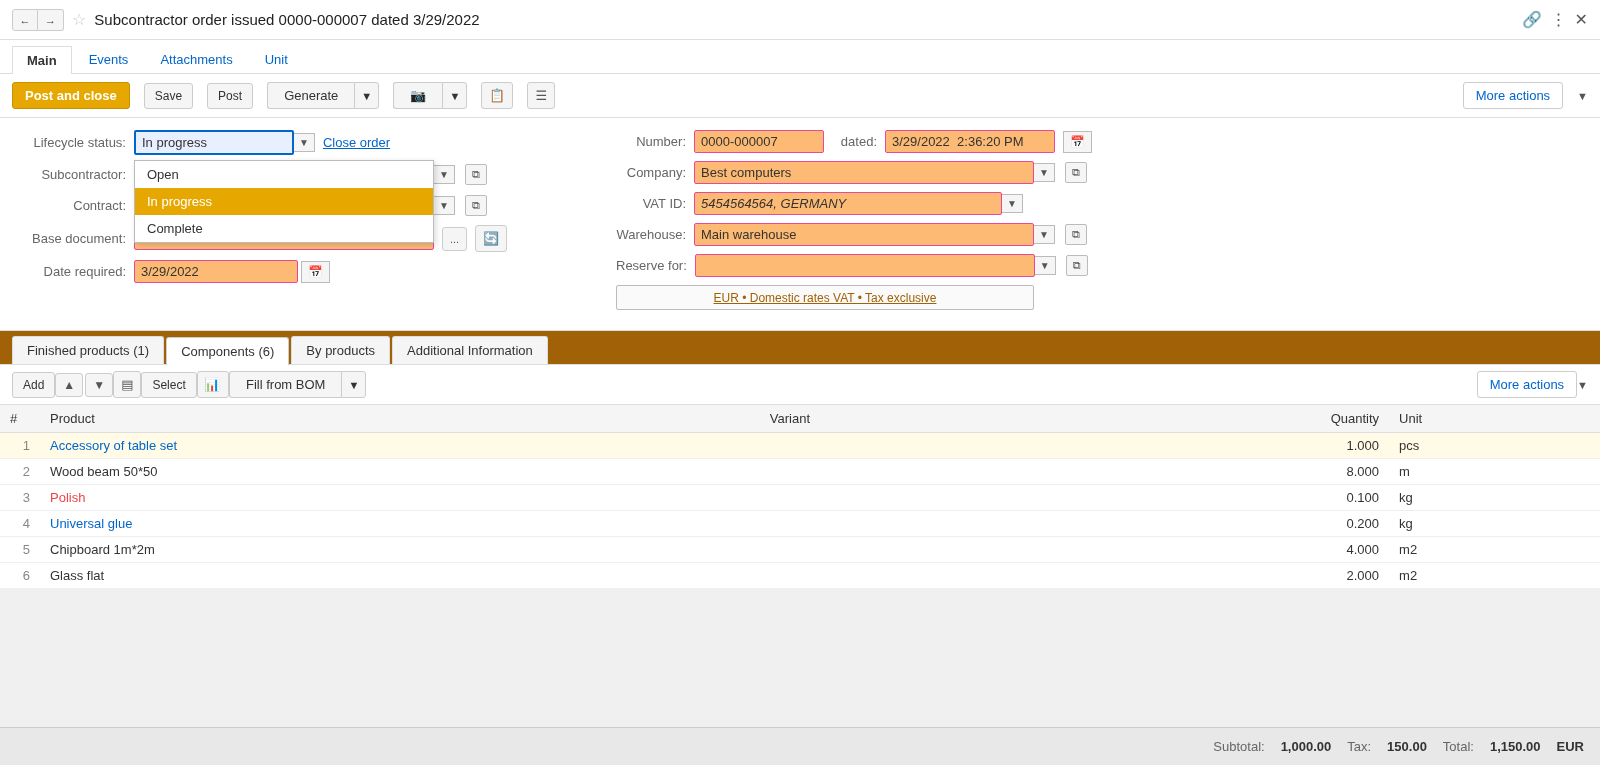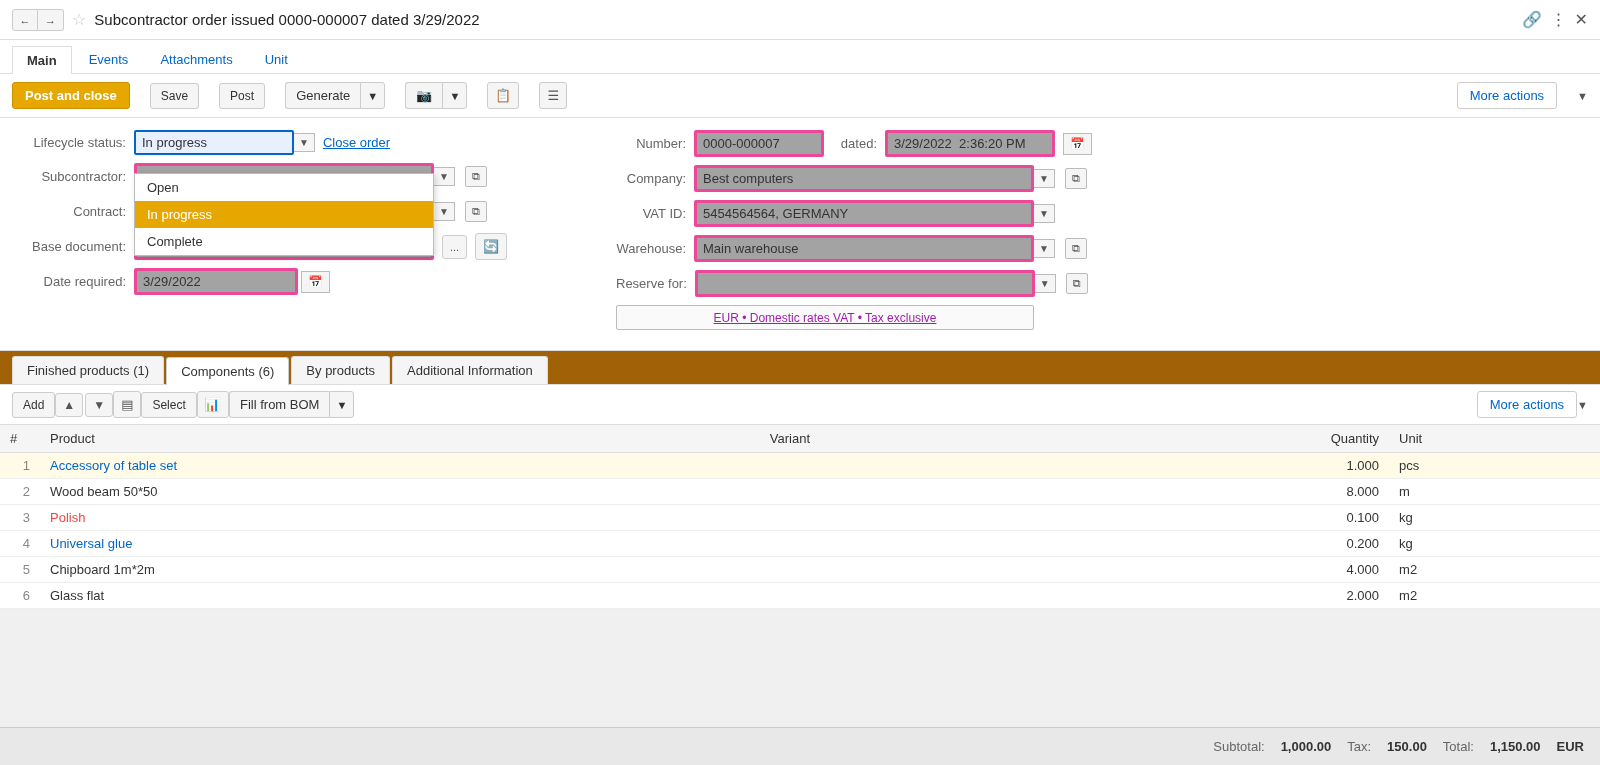--- a/index.html
+++ b/index.html
@@ -34,36 +34,36 @@
       background: transparent;
     }
     .tab.active {
       background: #fff; border-color: #ddd; border-bottom-color: #fff;
       color: #333; font-weight: bold; margin-bottom: -1px;
     }
 
     
     .toolbar {
       background: #fff; padding: 8px 12px; border-bottom: 1px solid #ddd;
-      display: flex; align-items: center; gap: 20px; height: 44px;
+      display: flex; align-items: center; gap: 14px; height: 44px;
     }
     .btn-yellow {
       background: #e6a800; border: 1px solid #c99000; color: #fff;
       padding: 5px 12px; cursor: pointer; border-radius: 3px; font-weight: bold; font-size: 13px;
     }
     .btn-default {
       background: #f5f5f5; border: 1px solid #ccc; color: #333;
       padding: 5px 10px; cursor: pointer; border-radius: 3px; font-size: 12px;
     }
     .btn-split {
       display: flex; align-items: stretch;
     }
     .btn-split .main-part {
       background: #f5f5f5; border: 1px solid #ccc; border-right: none; color: #333;
-      padding: 5px 10px; cursor: pointer; border-radius: 3px 0 0 3px; font-size: 13px;
+      padding: 5px 16px; cursor: pointer; border-radius: 3px 0 0 3px; font-size: 13px;
     }
     .btn-split .arrow-part {
       background: #f5f5f5; border: 1px solid #ccc; color: #333;
       padding: 5px 6px; cursor: pointer; border-radius: 0 3px 3px 0; font-size: 11px;
     }
     .btn-icon {
       background: #f5f5f5; border: 1px solid #ccc; color: #555;
       padding: 5px 7px; cursor: pointer; border-radius: 3px; font-size: 13px;
       display: flex; align-items: center; justify-content: center;
     }
@@ -74,22 +74,22 @@
     }
 
     
     .form-area {
       background: #fff; padding: 12px 16px; border-bottom: 1px solid #ddd;
       position: relative;
     }
     .form-row { display: flex; align-items: center; margin-bottom: 8px; gap: 8px; }
     .form-label { color: #666; min-width: 110px; text-align: right; }
     .form-field {
-      border: 3px solid #ec4899; padding: 3px 6px; border-radius: 2px;
-      background: #a3a3a3; color: #333;
+      border: 1px solid #ec4899; padding: 3px 6px; border-radius: 2px;
+      background: #fdba74; color: #333;
     }
     .form-field-blue {
       border: 2px solid #0066cc; padding: 3px 6px; border-radius: 2px;
       background: #fff; color: #333; background-color: #e8f0ff;
     }
     .field-with-arrow {
       display: flex; align-items: center;
     }
     .field-arrow {
       border: 1px solid #bbb; border-left: none; background: #f5f5f5;
@@ -98,21 +98,21 @@
     .field-copy-btn {
       border: 1px solid #bbb; background: #f5f5f5;
       padding: 3px 6px; cursor: pointer; color: #555; font-size: 11px;
       margin-left: 2px; border-radius: 2px;
     }
     .close-order-link { color: #0066cc; text-decoration: underline; cursor: pointer; font-size: 13px; }
     
     
     .lifecycle-container { position: relative; display: inline-block; }
     .lifecycle-dropdown {
-      position: absolute; top: 43px; left: 0; z-index: 100;
+      position: absolute; top: 30px; left: 0; z-index: 100;
       background: #fff; border: 1px solid #bbb; min-width: 300px;
       box-shadow: 2px 2px 6px rgba(0,0,0,0.15);
     }
     .dropdown-item {
       padding: 6px 12px; cursor: pointer; color: #333;
     }
     .dropdown-item.selected { background: #e6a800; color: #fff; }
 
     
     .two-col-form { display: flex; gap: 0; }
@@ -168,21 +168,21 @@
       background: #f5f5f5; border: 1px solid #ccc; color: #555;
       padding: 4px 7px; cursor: pointer; border-radius: 3px; font-size: 12px;
     }
 
     .date-field-wrap { display: flex; align-items: center; gap: 3px; }
     .cal-btn {
       border: 1px solid #bbb; background: #f5f5f5;
       padding: 3px 6px; cursor: pointer; font-size: 12px;
     }
 
-    .vat-link { color: #a21caf; text-decoration: underline; cursor: pointer; font-size: 12px; }
+    .vat-link { color: #a16207; text-decoration: underline; cursor: pointer; font-size: 12px; }
     .vat-box {
       border: 1px solid #bbb; padding: 4px 10px; text-align: center;
       border-radius: 2px; background: #fafafa;
     }
   </style>
 </head>
 <body>
 
 <div class="title-bar">
   <button class="nav-btn">←</button>
@@ -293,21 +293,21 @@
         <div class="field-with-arrow">
           <input class="form-field" style="width: 340px;" value="Best computers">
           <span class="field-arrow">▼</span>
         </div>
         <button class="field-copy-btn">⧉</button>
       </div>
 
       <div class="form-row">
         <span class="form-label" style="min-width:70px;">VAT ID:</span>
         <div class="field-with-arrow">
-          <input class="form-field" style="width: 340px;" value="5454564564, GERMANY">
+          <input class="form-field" style="width: 308px; font-style: italic;" value="5454564564, GERMANY">
           <span class="field-arrow">▼</span>
         </div>
       </div>
 
       <div class="form-row">
         <span class="form-label" style="min-width:70px;">Warehouse:</span>
         <div class="field-with-arrow">
           <input class="form-field" style="width: 340px;" value="Main warehouse">
           <span class="field-arrow">▼</span>
         </div>

